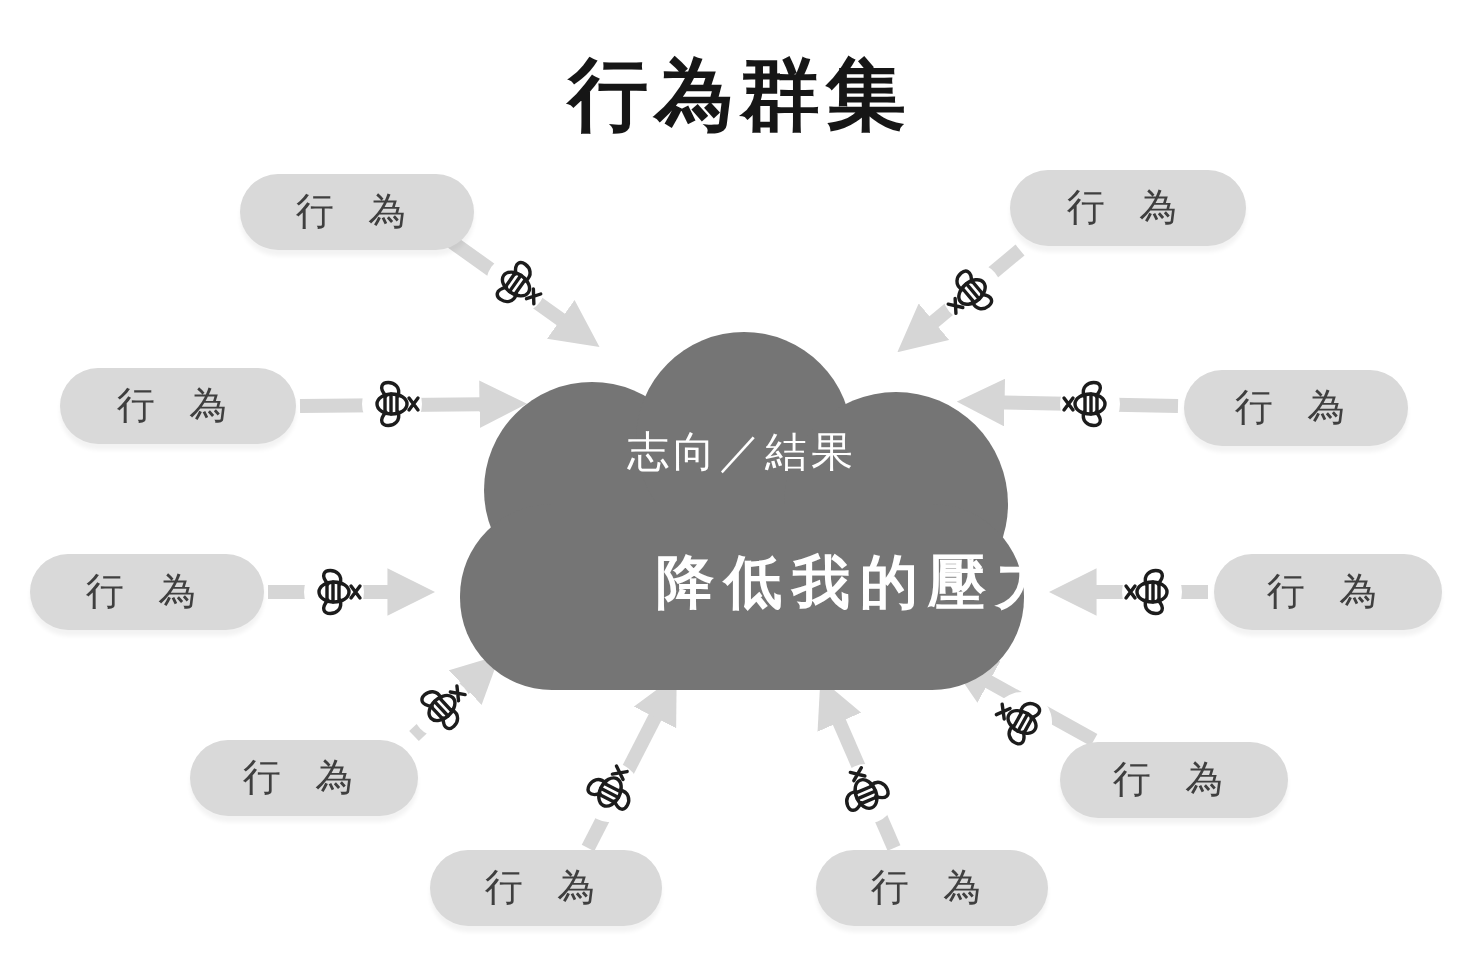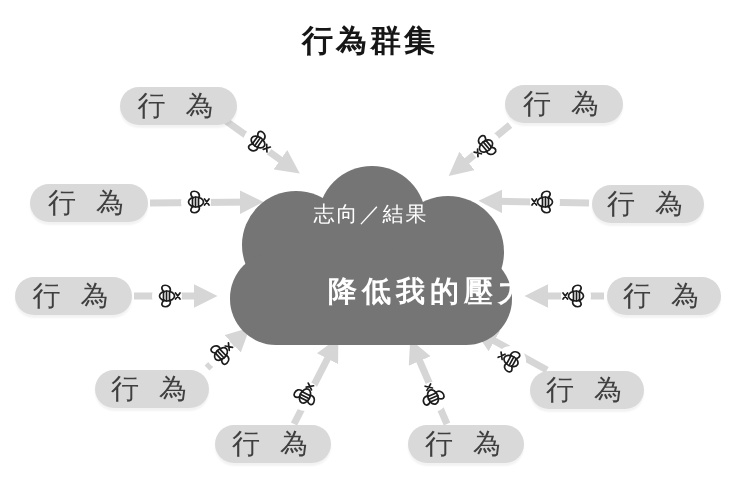--- a/index.html
+++ b/index.html
@@ -37,28 +37,28 @@
     stroke: var(--fly);
     stroke-width: 1.7;
     fill: none;
     stroke-linecap: round;
   }
   .diagram-title {
     position: absolute;
     left: 0; top: 20px;
     width: 740px;
     text-align: center;
-    font-size: 31px;
+    font-size: 40px;
     font-weight: bold;
     letter-spacing: 3px;
     color: var(--title_text);
   }
   .cloud-subtitle {
     position: absolute;
-    left: 230px; top: 200px;
+    left: 230px; top: 212px;
     width: 282px;
     text-align: center;
     font-size: 21px;
     letter-spacing: 2px;
     color: var(--cloud_text);
     font-family: Liberation Mono, monospace;
   }
   .cloud-main {
     position: absolute;
     left: 210px; top: 272px;
@@ -73,21 +73,21 @@
     position: absolute;
     height: 38px;
     background: var(--pill_bg);
     border-radius: 19px;
     display: flex;
     align-items: center;
     justify-content: center;
     box-shadow: 0 3px 2px rgba(0,0,0,0.05);
   }
   .pill span {
-    font-size: 28px;
+    font-size: 19px;
     letter-spacing: 6px;
     color: var(--pill_text);
     white-space: pre;
   }
 </style>
 </head>
 <body>
 
 <svg class="layer-svg" viewBox="0 0 740 483" xmlns="http://www.w3.org/2000/svg">
   <defs>

